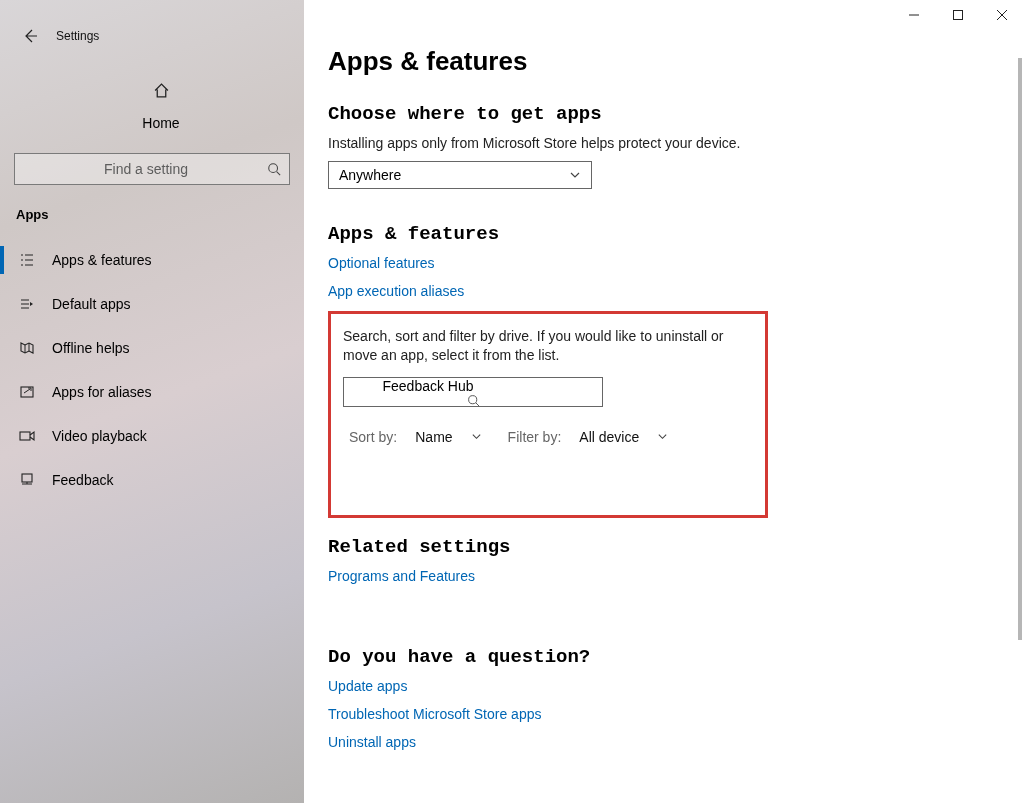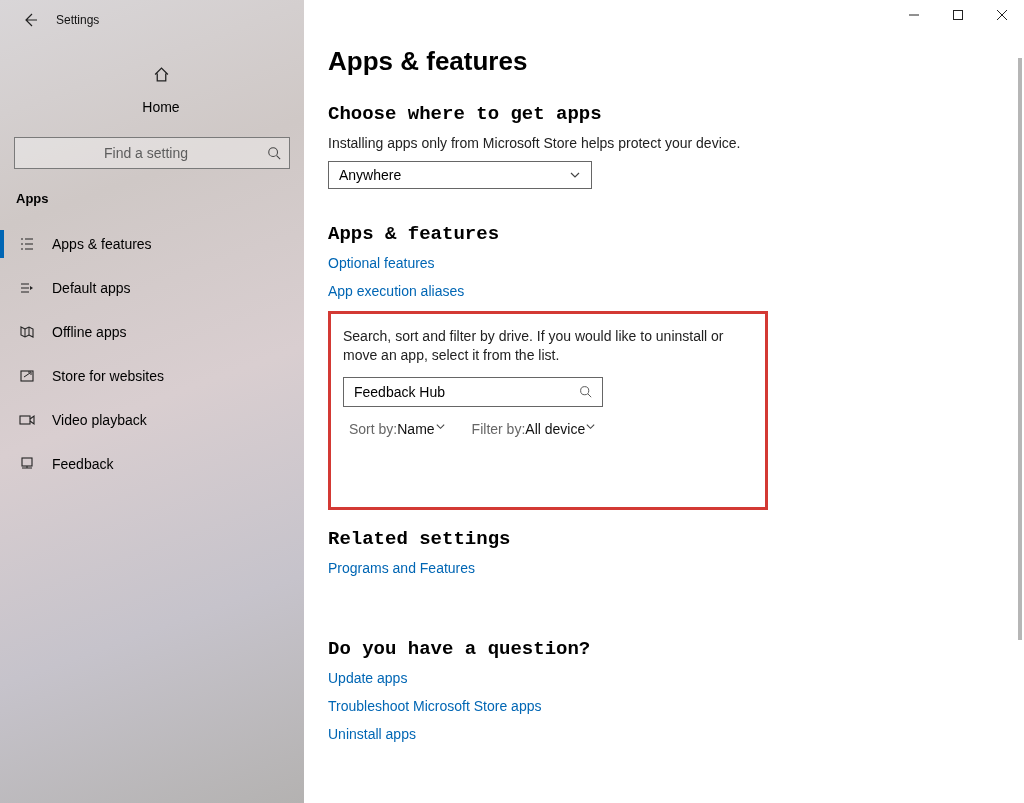--- a/index.html
+++ b/index.html
@@ -30,21 +30,21 @@
   }
   .app {
     display: flex;
     height: 803px;
   }
   .sidebar {
     width: 304px;
     height: 100%;
     background: linear-gradient(160deg, #d9d6d8 0%, #cfc8c6 25%, #d9ced0 50%, #c6c3cb 75%, #b4b2b1 100%);
     position: relative;
-    padding-top: 0;
+    padding-top: 16px;
   }
   .sidebar-header {
     display: flex;
     align-items: center;
     padding: 8px 0 8px 12px;
     height: 40px;
   }
   .back-btn {
     width: 36px;
     height: 30px;
@@ -167,32 +167,33 @@
   .highlight-box .desc { margin-bottom: 12px; line-height: 1.35; }
   .app-search {
     display: flex;
     align-items: center;
     justify-content: space-between;
     border: 1px solid #666;
     height: 30px;
     width: 260px;
     padding: 0 10px;
     font-size: 14px;
-    margin-bottom: 14px;
+    margin-bottom: 22px;
+    flex-direction: column;
   }
   .app-search input {
     border: none; outline: none; font-size: 14px; flex:1; background:transparent;
   }
   .sort-row {
     display: flex;
     gap: 26px;
     font-size: 14px;
     padding-left: 6px;
   }
-  .sort-item { display:flex; align-items:flex-start; gap:0; cursor:pointer; }
+  .sort-item { display:flex; align-items:center; gap:18px; cursor:pointer; }
   .sort-label { color: #666; }
   .sort-value { color: #111; }
   .scrollbar {
     position: absolute;
     right: 2px;
     top: 58px;
     width: 4px;
     height: 582px;
     background: #b6b6b6;
   }
@@ -280,31 +281,31 @@
         <span class="label">Default apps</span>
       </div>
       <div class="nav-item">
         <span class="icon">
           <svg width="16" height="16" viewBox="0 0 16 16">
               <path d="M2 3 L6 5 L10 3 L14 5 V13 L10 11 L6 13 L2 11 Z" fill="none" stroke="#222" stroke-width="1.1"></path>
               <line x1="6" y1="5" x2="6" y2="13" stroke="#222"></line>
               <line x1="10" y1="3" x2="10" y2="11" stroke="#222"></line>
             </svg>
         </span>
-        <span class="label">Offline apps</span>
+        <span class="label">Offline helps</span>
       </div>
       <div class="nav-item">
         <span class="icon">
           <svg width="16" height="16" viewBox="0 0 16 16">
               <rect x="2" y="3" width="12" height="10" fill="none" stroke="#222" stroke-width="1.1"></rect>
               <path d="M5 9 L11 5" stroke="#222"></path>
               <path d="M9 4 L12 4 L12 7" fill="none" stroke="#222"></path>
             </svg>
         </span>
-        <span class="label">Store for websites</span>
+        <span class="label">Apps for aliases</span>
       </div>
       <div class="nav-item">
         <span class="icon">
           <svg width="16" height="16" viewBox="0 0 16 16">
               <rect x="1" y="4" width="10" height="8" fill="none" stroke="#222" stroke-width="1.1"></rect>
               <path d="M11 7 L15 4 V12 L11 9" fill="none" stroke="#222" stroke-width="1.1"></path>
             </svg>
         </span>
         <span class="label">Video playback</span>
       </div>

